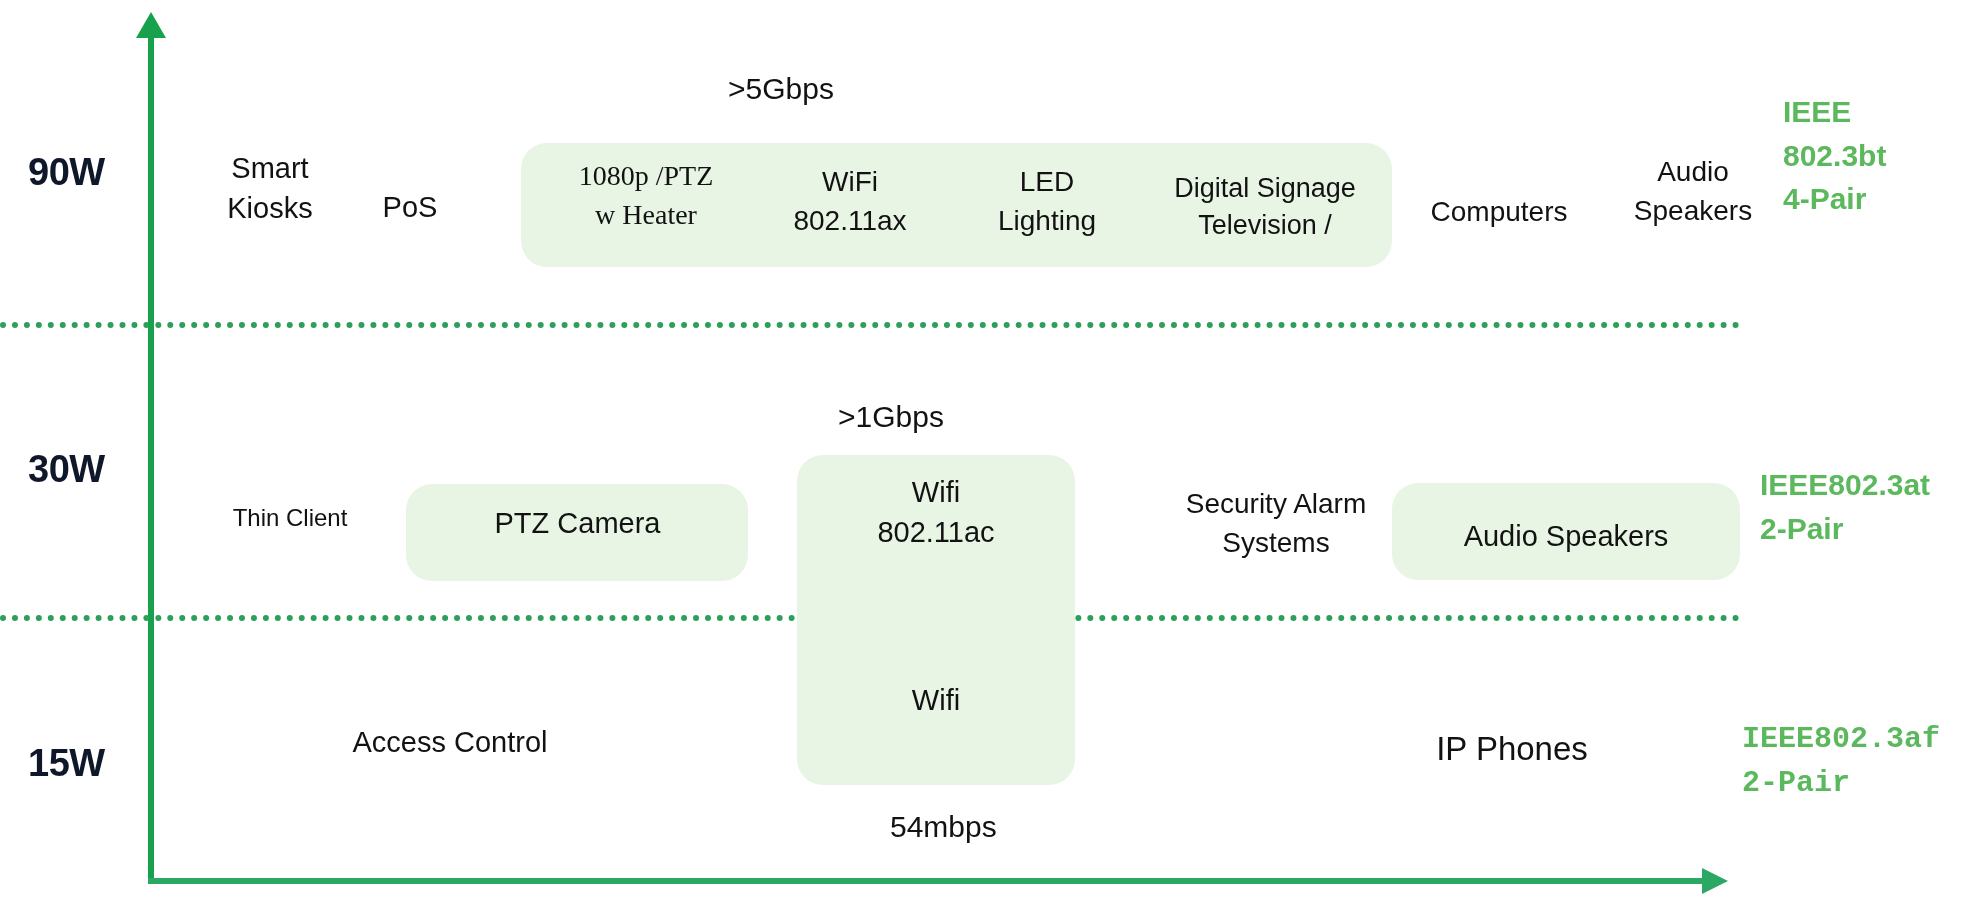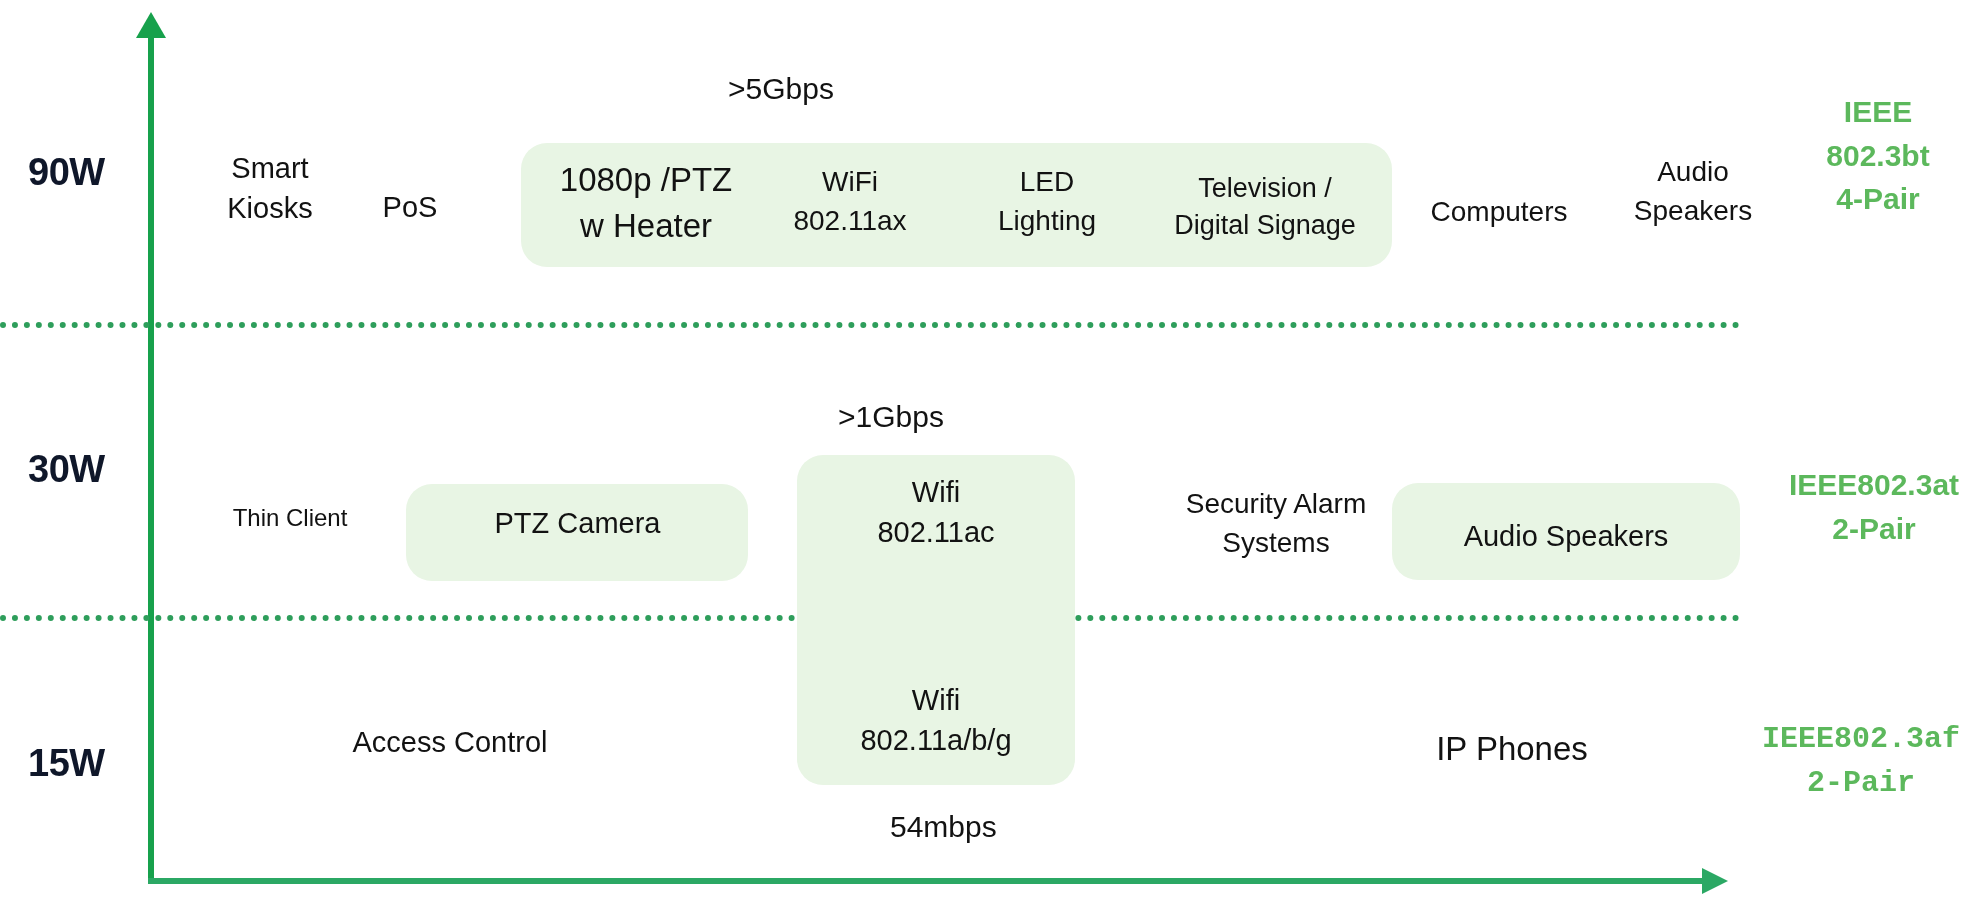--- a/index.html
+++ b/index.html
@@ -74,21 +74,20 @@
     font-size: 38px;
     color: #0f172a;
     letter-spacing: -0.5px;
   }
 
   
   .std {
     position: absolute;
     color: #5CB85C;
     font-weight: bold;
-    text-align: center;
     line-height: 1.45;
   }
   .std .ln { display: block; }
 
   
   .pill {
     position: absolute;
     background: #E8F5E4;
     border-radius: 26px;
   }
@@ -133,38 +132,38 @@
 
   <div class="item" style="left:190px; top:148px; width:160px; font-size:29px;">
     <span class="ln">Smart</span>
     <span class="ln">Kiosks</span>
   </div>
 
   <div class="item" style="left:350px; top:187px; width:120px; font-size:29px;">
     <span class="ln">PoS</span>
   </div>
 
-  <div class="item" style="left:546px; top:157px; width:200px; font-size:33px;">
+  <div class="item" style="left:546px; top:157px; width:200px; font-size:28px;font-family:Liberation Serif, serif;">
     <span class="ln">1080p /PTZ</span>
     <span class="ln">w Heater</span>
   </div>
 
   <div class="item" style="left:760px; top:163px; width:180px; font-size:28px;">
     <span class="ln">WiFi</span>
     <span class="ln">802.11ax</span>
   </div>
 
   <div class="item" style="left:963px; top:163px; width:168px; font-size:28px;">
     <span class="ln">LED</span>
     <span class="ln">Lighting</span>
   </div>
 
   <div class="item" style="left:1149px; top:170px; width:232px; font-size:27px;">
+    <span class="ln">Digital Signage</span>
     <span class="ln">Television /</span>
-    <span class="ln">Digital Signage</span>
   </div>
 
   <div class="item" style="left:1404px; top:193px; width:190px; font-size:28px;">
     <span class="ln">Computers</span>
   </div>
 
   <div class="item" style="left:1603px; top:153px; width:180px; font-size:28px;">
     <span class="ln">Audio</span>
     <span class="ln">Speakers</span>
   </div>
@@ -215,21 +214,20 @@
   <div class="watt" style="left:28px; top:742px;">15W</div>
 
   <div class="speed" style="left:862px; top:810px; font-size:30px;">54mbps</div>
 
   <div class="item" style="left:345px; top:722px; width:210px; font-size:29px;">
     <span class="ln">Access Control</span>
   </div>
 
   <div class="item" style="left:810px; top:680px; width:252px; font-size:29px;">
     <span class="ln">Wifi</span>
-    <span class="ln">802.11a/b/g</span>
   </div>
 
   <div class="item" style="left:1412px; top:726px; width:200px; font-size:33px;">
     <span class="ln">IP Phones</span>
   </div>
 
   <div class="std" style="left:1742px; top:718px; width:238px; font-size:30px;font-family:Liberation Mono, monospace;">
     <span class="ln">IEEE802.3af</span>
     <span class="ln">2-Pair</span>
   </div>

